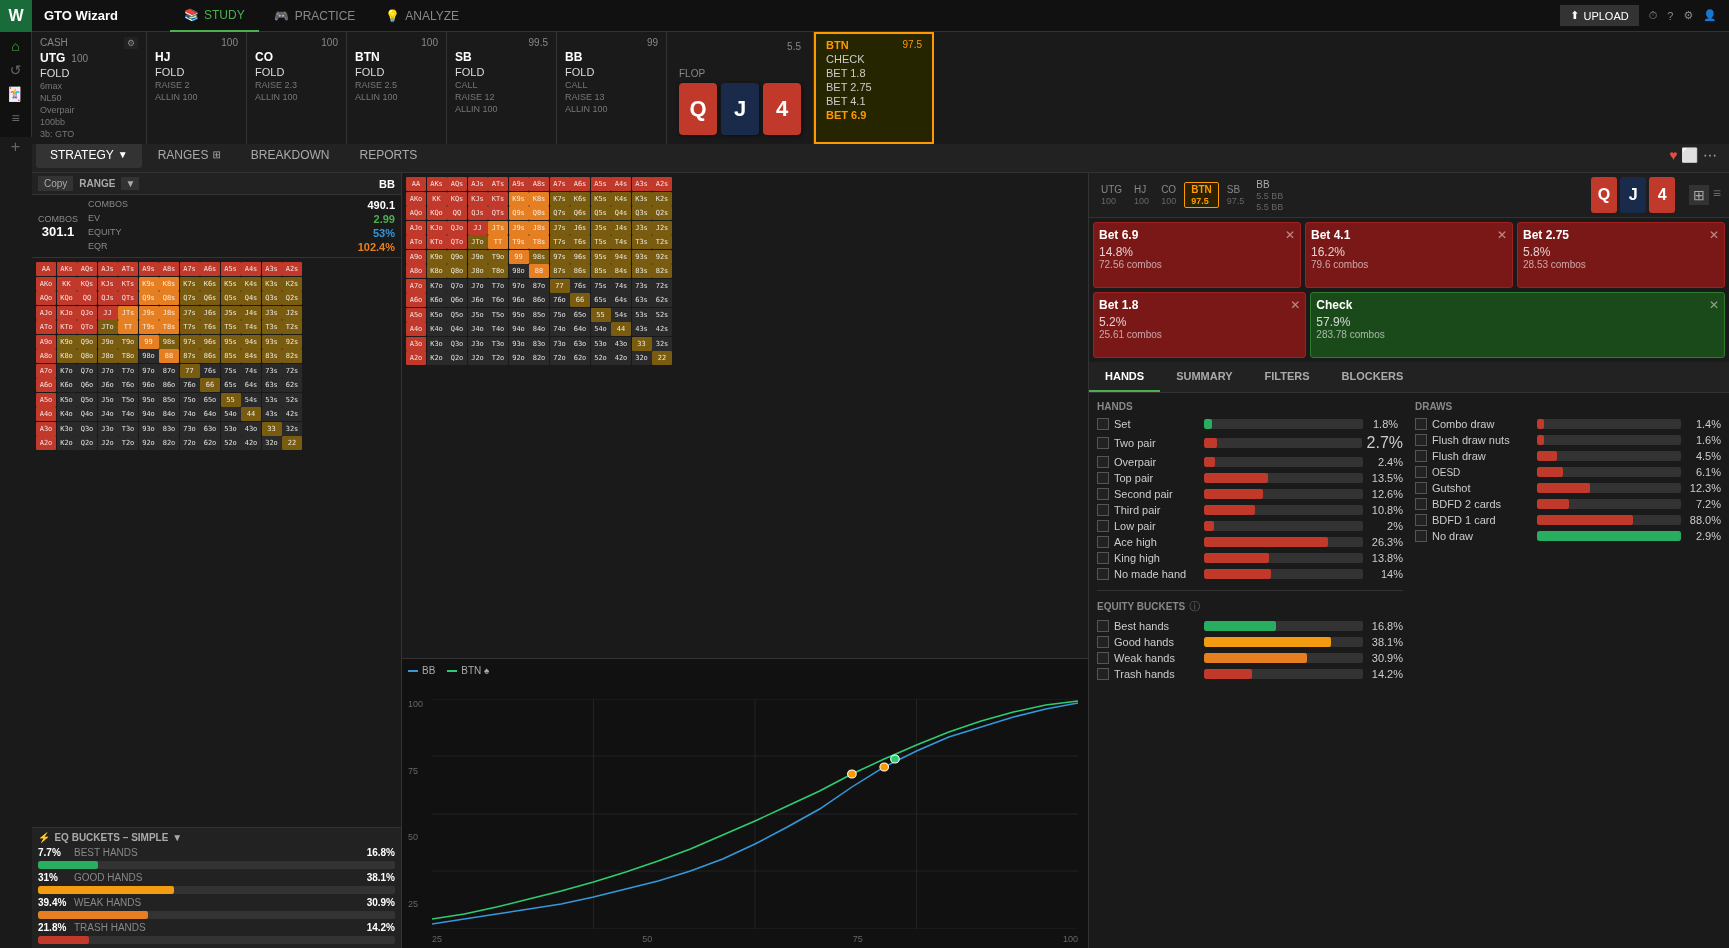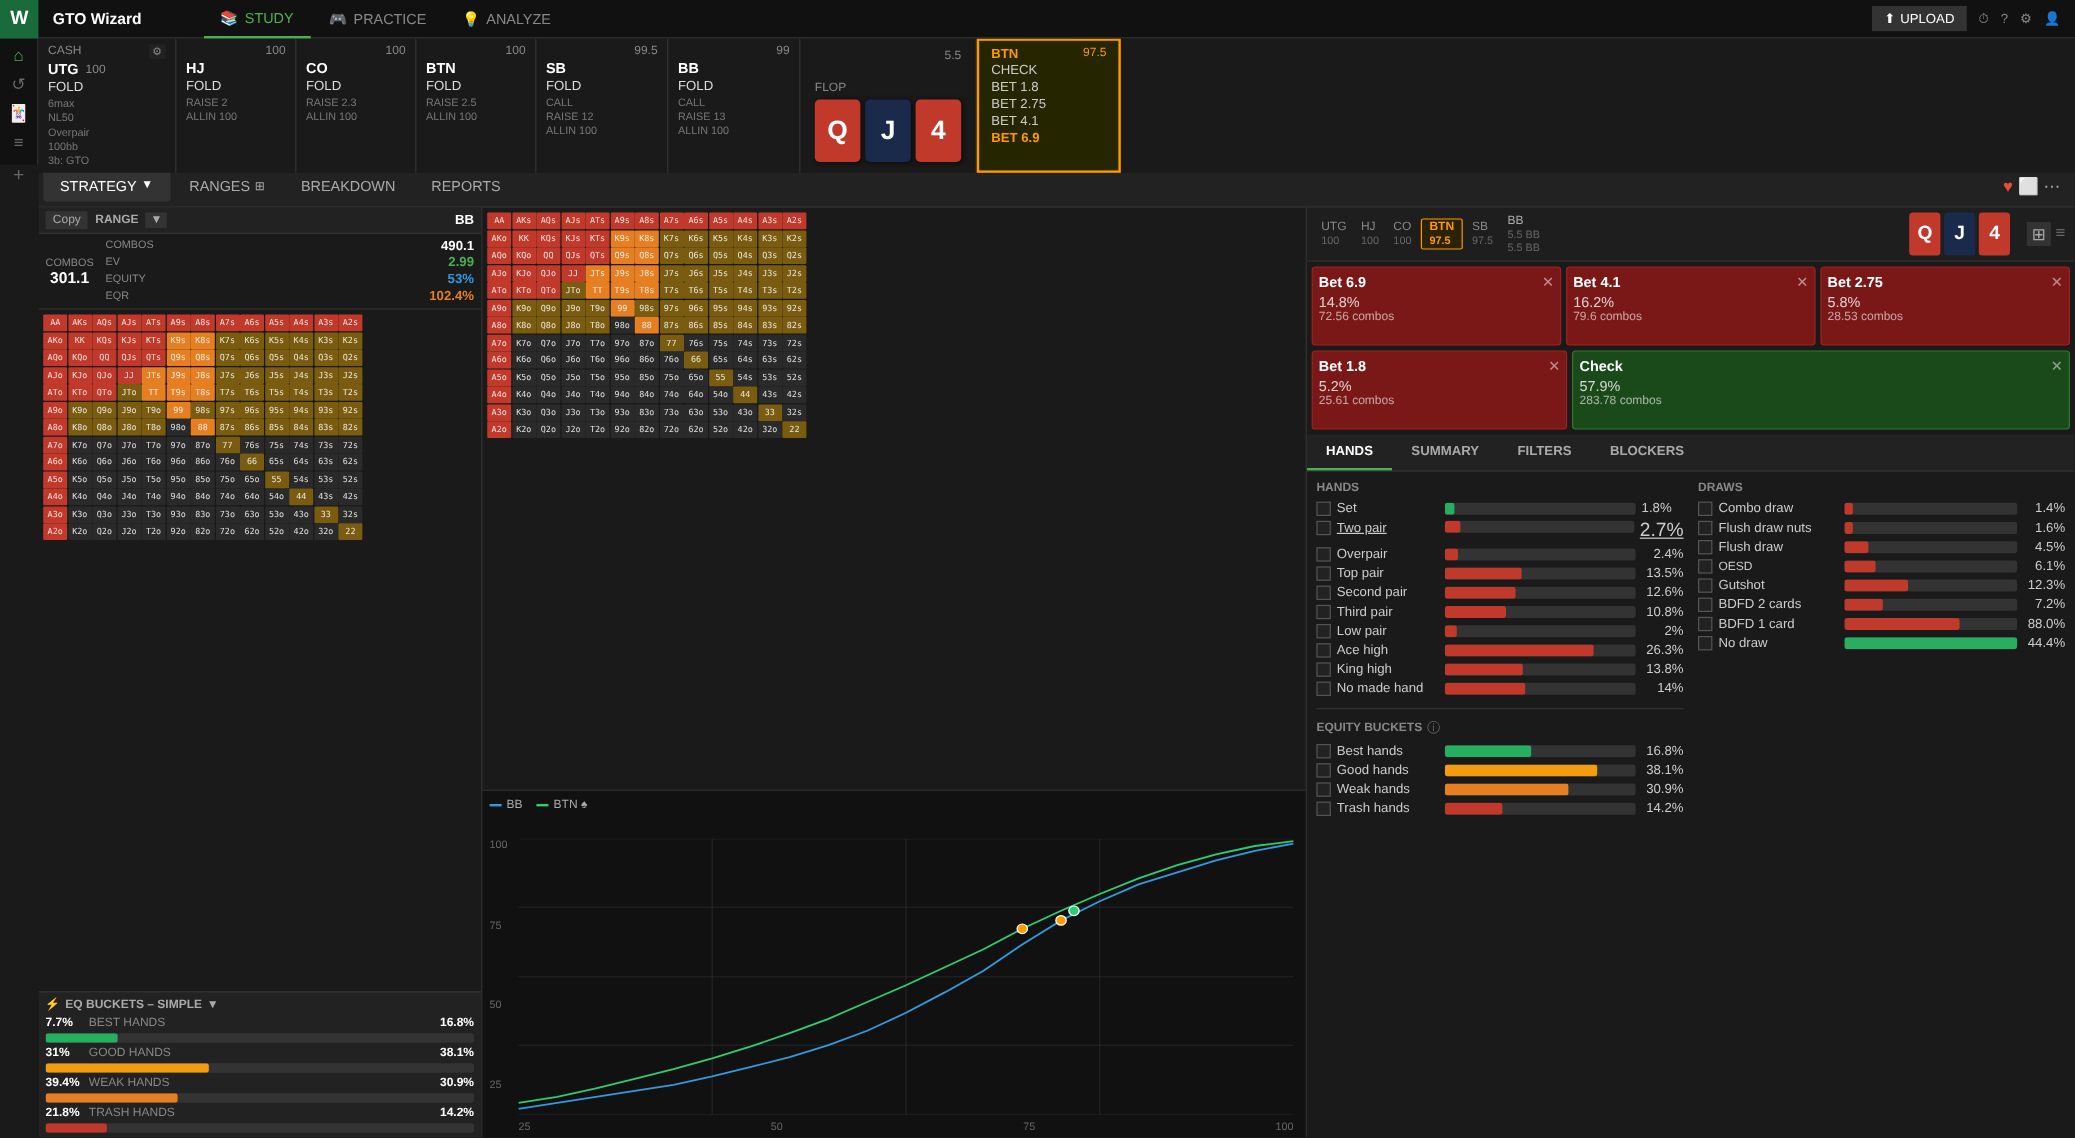--- a/index.html
+++ b/index.html
@@ -793,23 +793,23 @@
 
         <div style="flex:1;">
           <div style="color:#888; font-size:10px; font-weight:bold; text-transform:uppercase; margin-bottom:6px;">HANDS</div>
 
           <div style="display:flex; align-items:center; gap:5px; margin-bottom:4px; cursor:pointer;">
             <div style="width:12px; height:12px; border:1px solid #555; background:#222; flex-shrink:0;"></div>
             <span style="color:#ccc; font-size:11px; min-width:85px;">Set</span>
             <div style="flex:1; height:10px; background:#333; border-radius:2px; overflow:hidden;">
               <div style="width:5%; height:100%; background:#27ae60; border-radius:2px;"></div>
             </div>
-            <span style="color:#ccc; font-size:11px; min-width:35px; text-align:left;">1.8%</span>
-          </div>
-          <div style="display:flex; align-items:flex-start; gap:5px; margin-bottom:4px; cursor:pointer;text-decoration:underline;">
+            <span style="color:#ccc; font-size:11px; min-width:35px; text-align:center;">1.8%</span>
+          </div>
+          <div style="display:flex; align-items:center; gap:5px; margin-bottom:4px; cursor:pointer;">
             <div style="width:12px; height:12px; border:1px solid #555; background:#222; flex-shrink:0;"></div>
             <span style="color:#ccc; font-size:11px; min-width:85px;">Two pair</span>
             <div style="flex:1; height:10px; background:#333; border-radius:2px; overflow:hidden;">
               <div style="width:8%; height:100%; background:#c0392b; border-radius:2px;"></div>
             </div>
             <span style="color:#ccc; font-size:16px; min-width:35px; text-align:right;">2.7%</span>
           </div>
           <div style="display:flex; align-items:center; gap:5px; margin-bottom:4px; cursor:pointer;">
             <div style="width:12px; height:12px; border:1px solid #555; background:#222; flex-shrink:0;"></div>
             <span style="color:#ccc; font-size:11px; min-width:85px;">Overpair</span>
@@ -972,19 +972,19 @@
               <div style="width:67%; height:100%; background:#c0392b; border-radius:2px;"></div>
             </div>
             <span style="color:#ccc; font-size:11px; min-width:35px; text-align:right;">88.0%</span>
           </div>
           <div style="display:flex; align-items:center; gap:5px; margin-bottom:4px; cursor:pointer;">
             <div style="width:12px; height:12px; border:1px solid #555; background:#222; flex-shrink:0;"></div>
             <span style="color:#ccc; font-size:11px; min-width:100px;">No draw</span>
             <div style="flex:1; height:10px; background:#333; border-radius:2px; overflow:hidden;">
               <div style="width:100%; height:100%; background:#27ae60; border-radius:2px;"></div>
             </div>
-            <span style="color:#ccc; font-size:11px; min-width:35px; text-align:right;">44.4%</span>
+            <span style="color:#ccc; font-size:11px; min-width:35px; text-align:right;">2.9%</span>
           </div>
         </div>
       </div>
     </div>
   </div>
 </div>
 
 </body></html>

